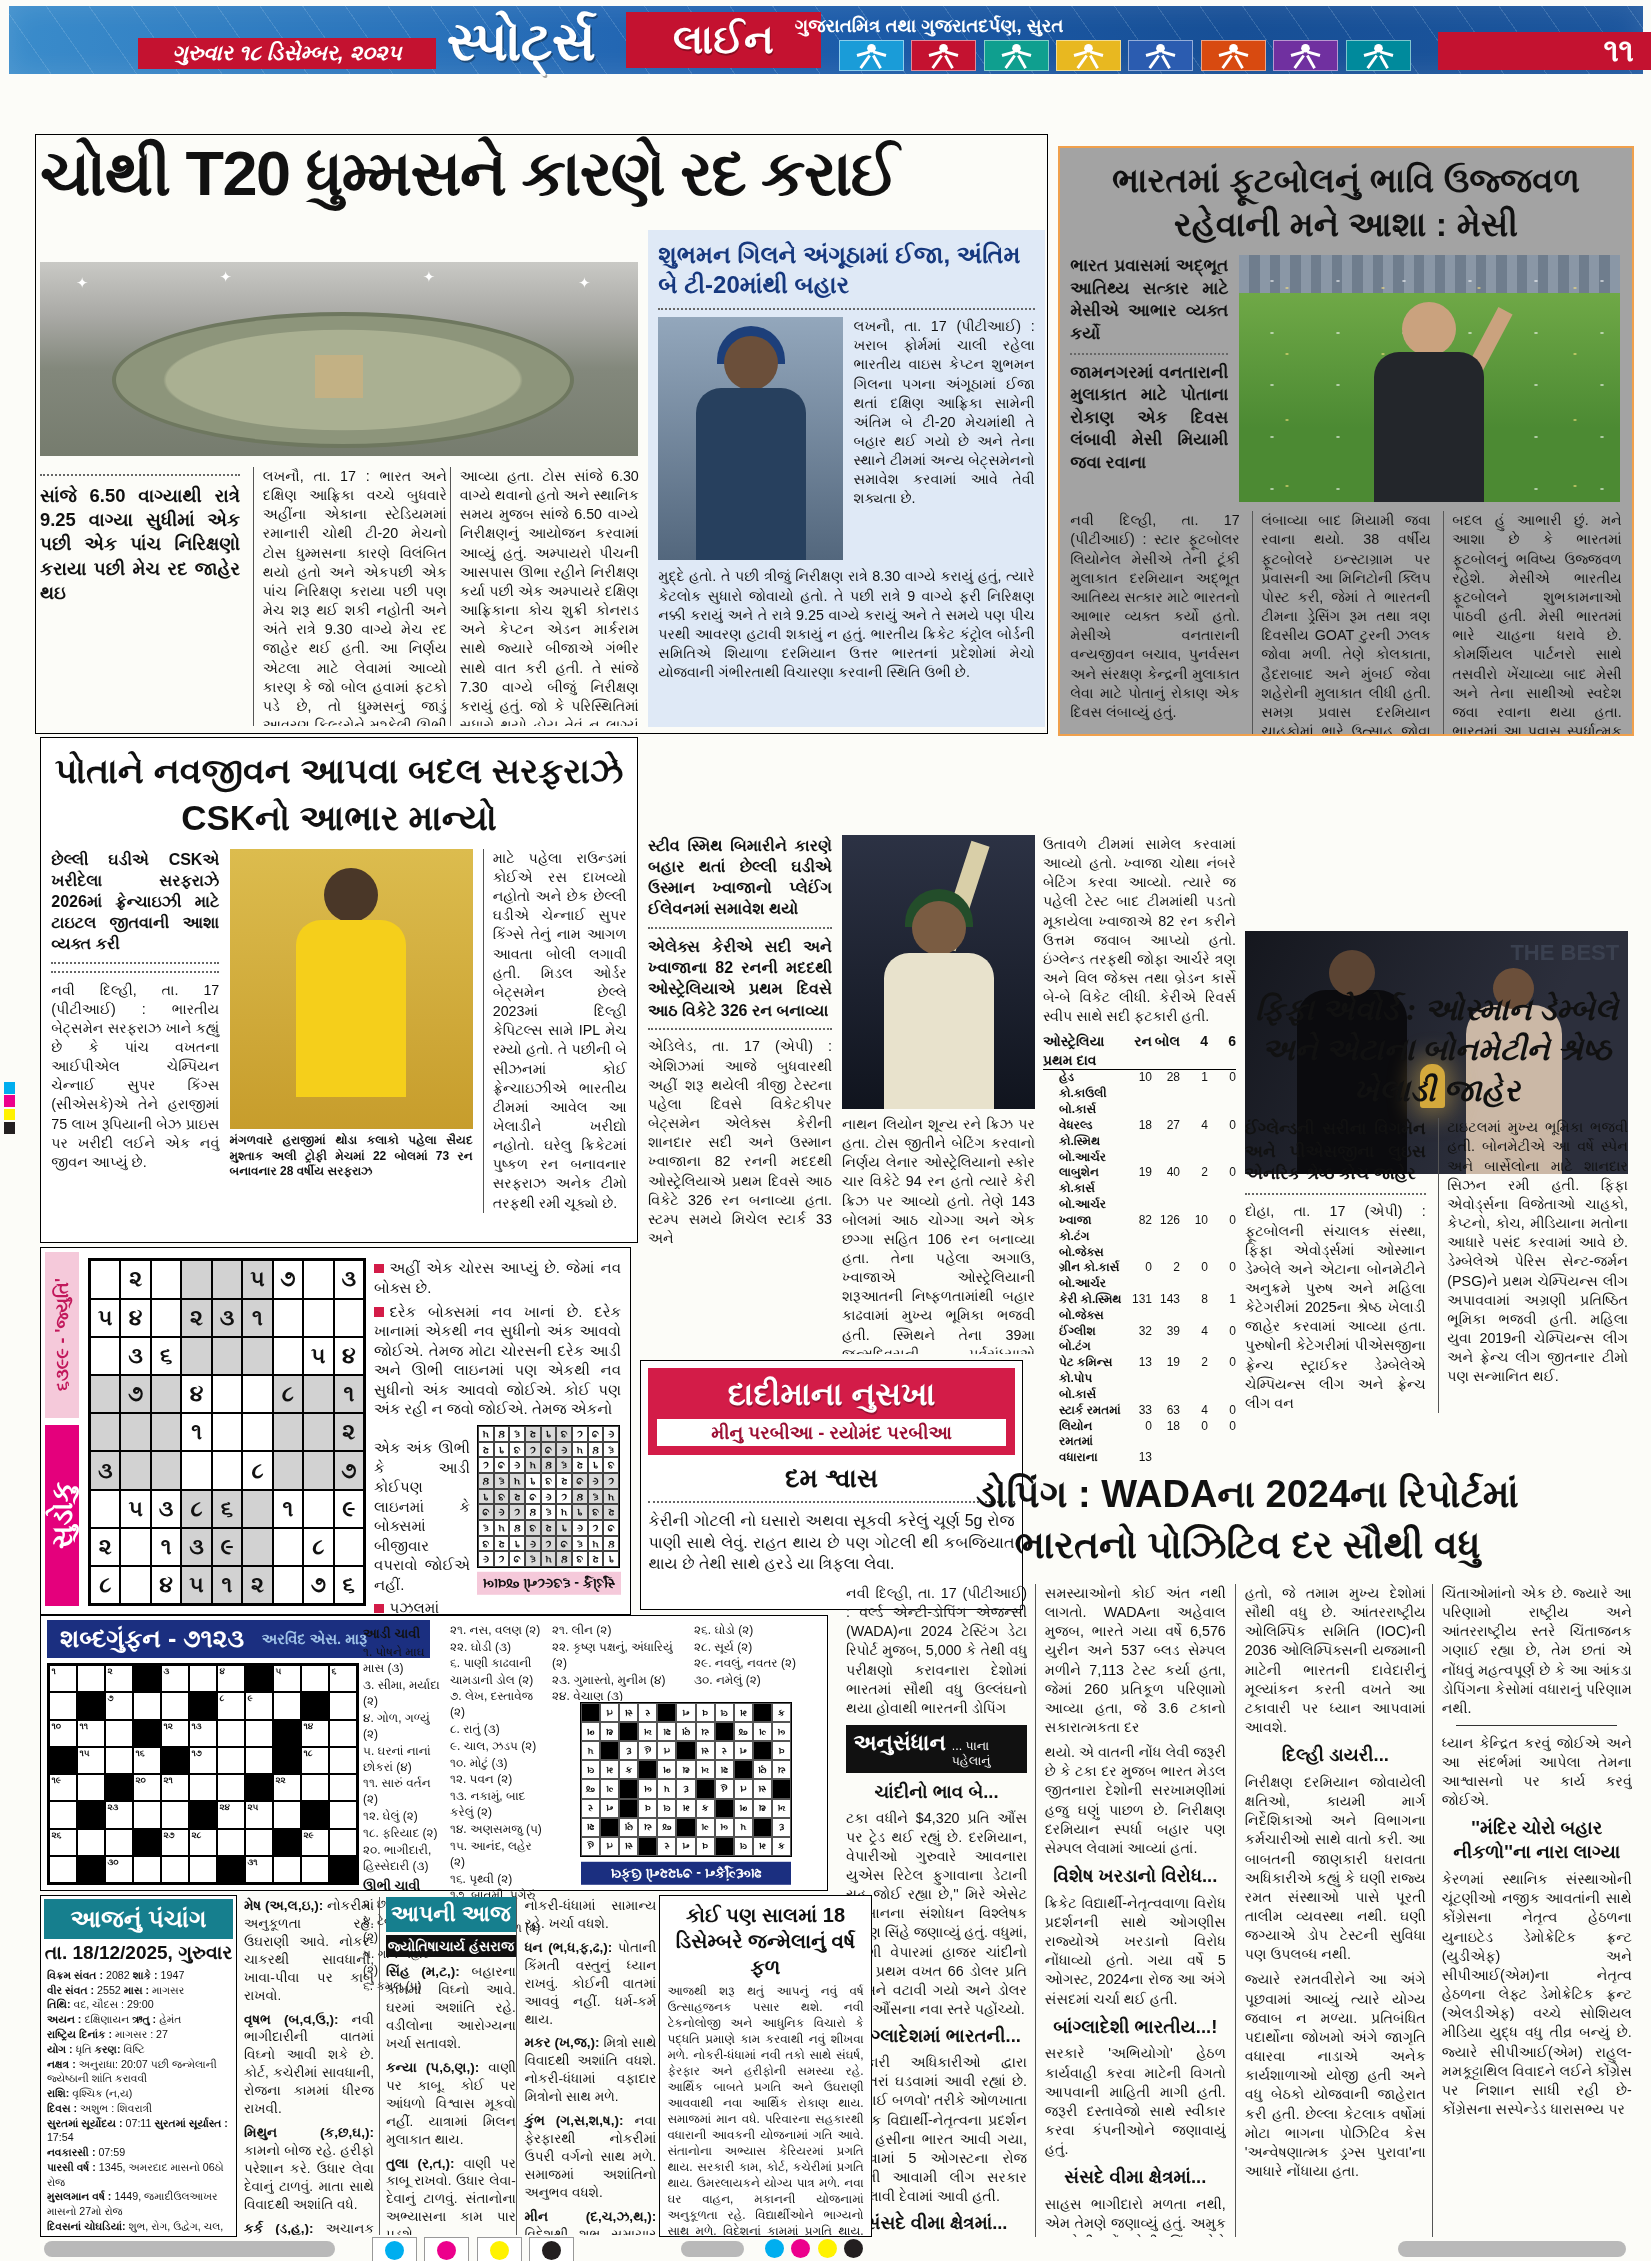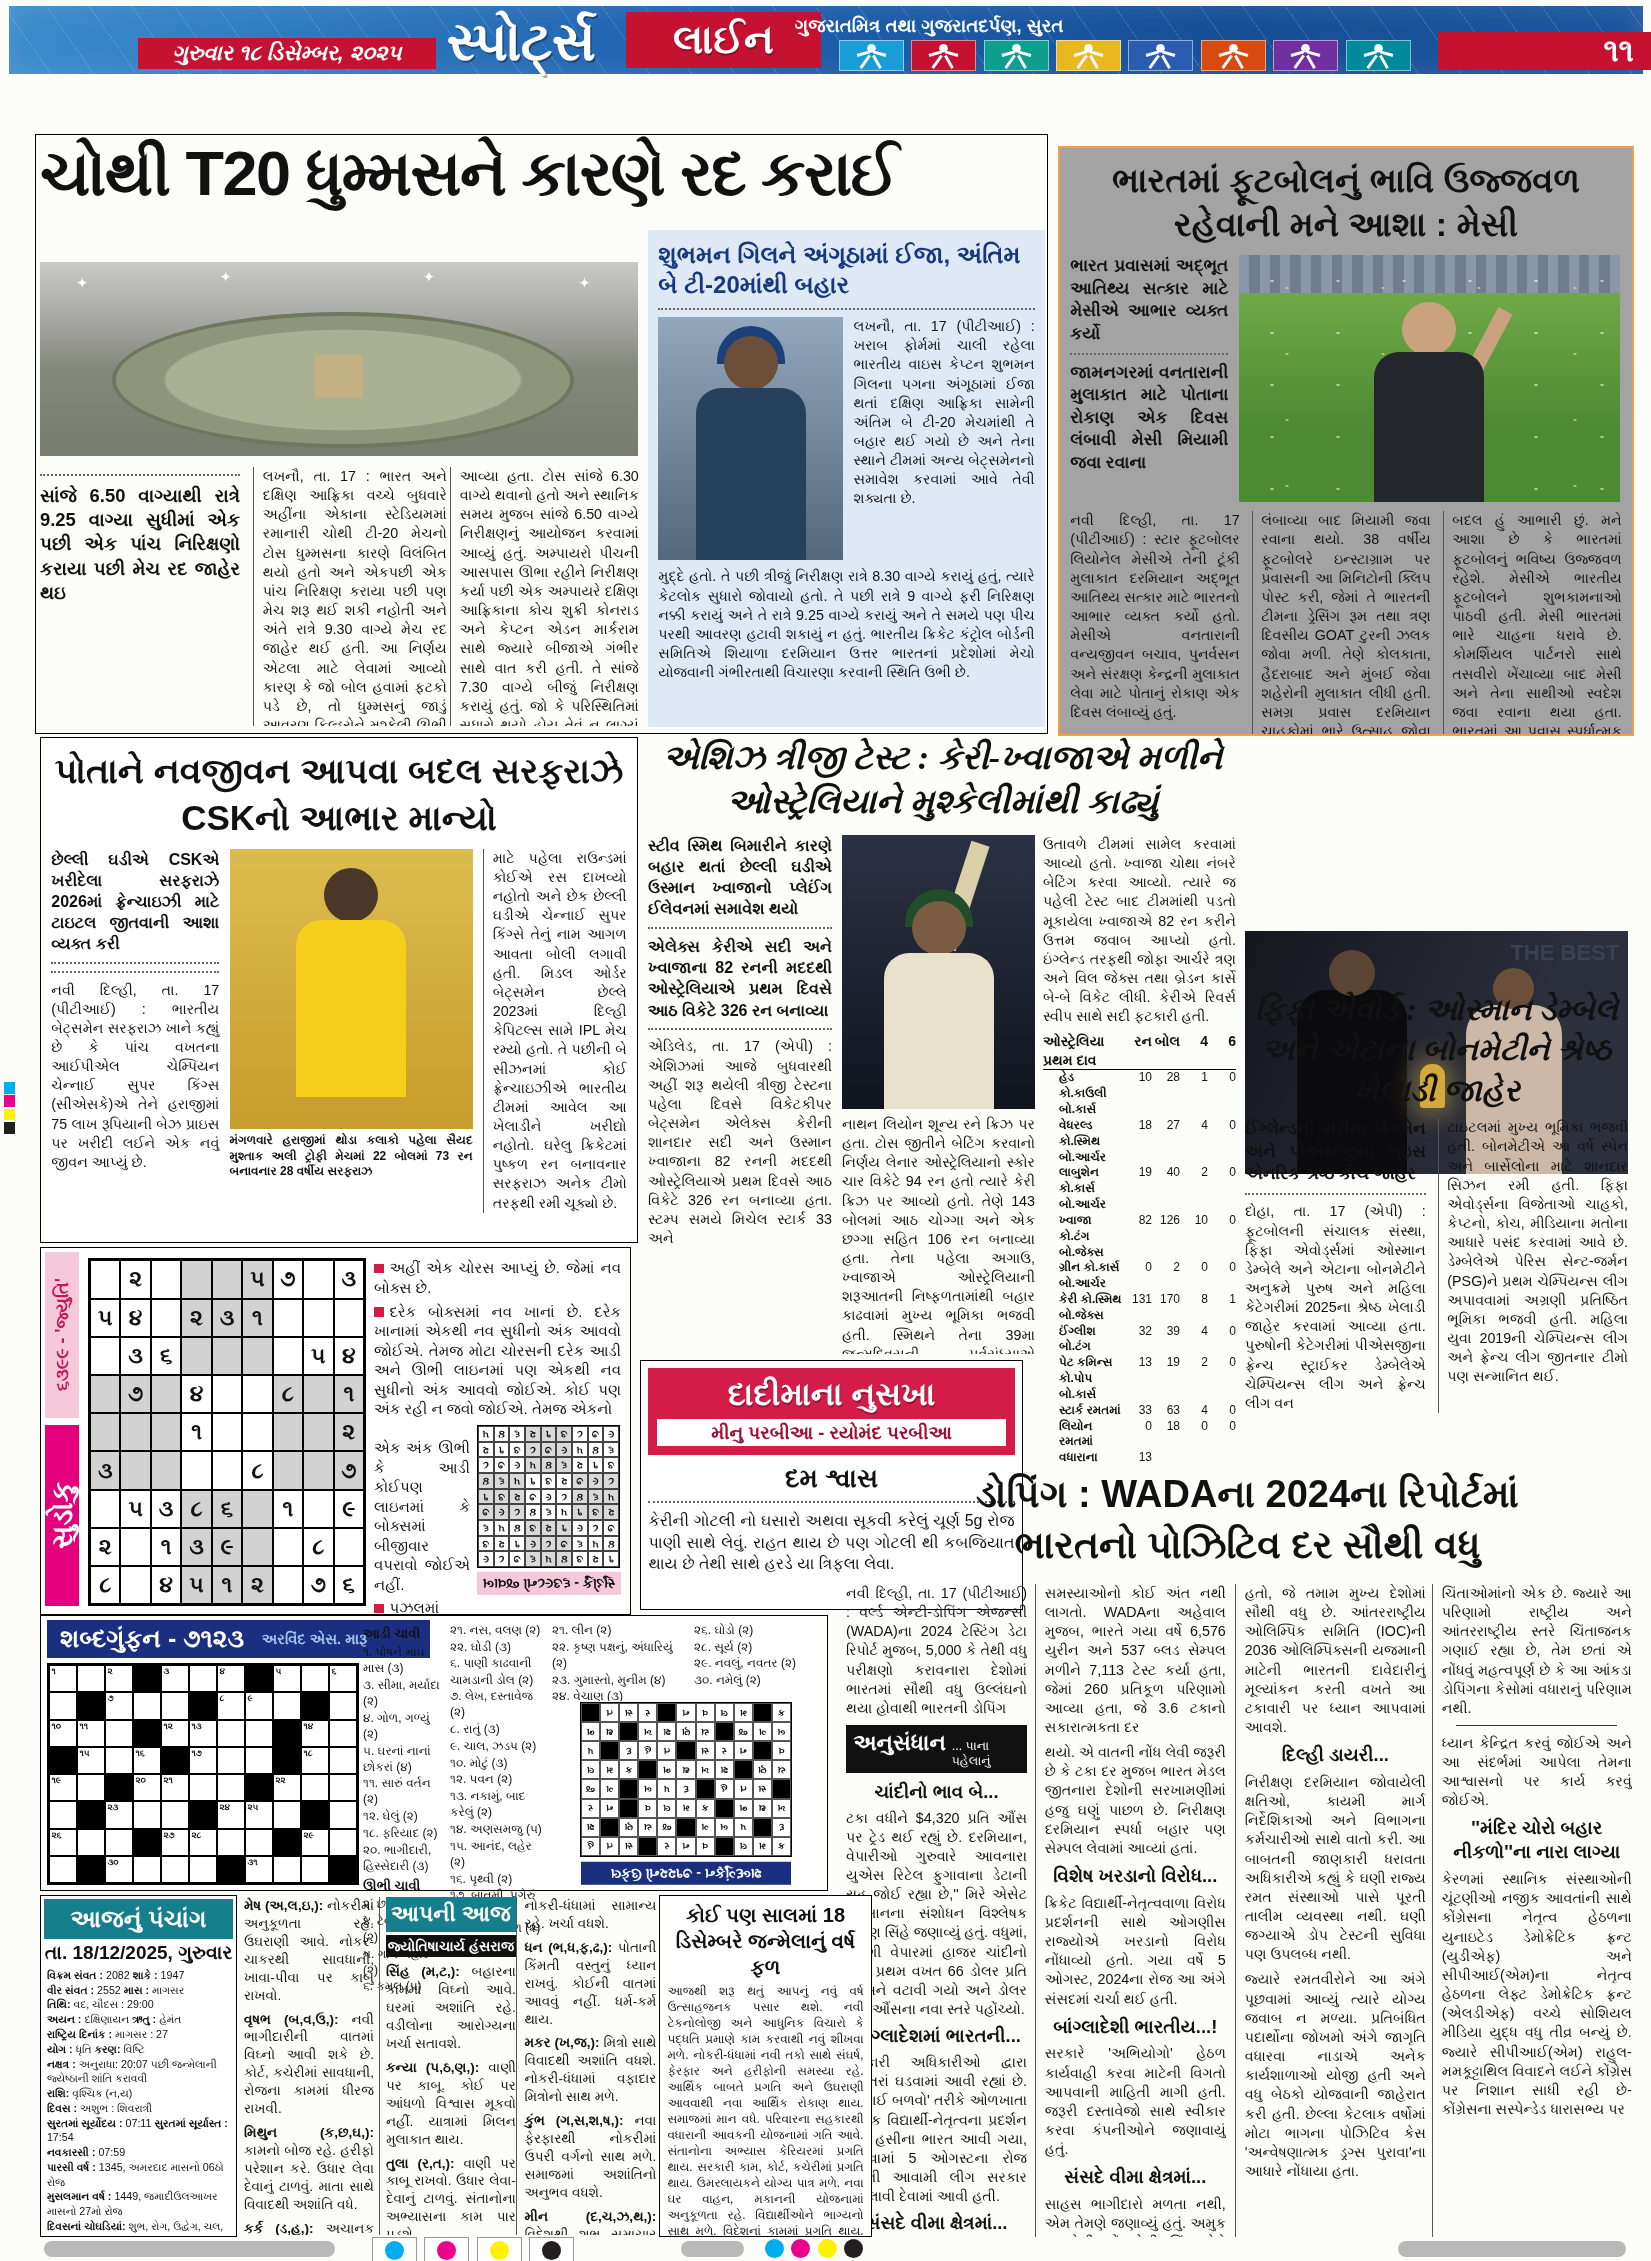--- a/index.html
+++ b/index.html
@@ -285,21 +285,20 @@
         <div class="photo cskphoto">
           <div class="silh-head"></div>
           <div class="silh-body"></div>
         </div>
         <div style="width:243px;font-weight:bold;font-size:12px;line-height:1.3;margin-top:4.4px;text-align:justify;">મંગળવારે હરાજીમાં થોડા કલાકો પહેલા સૈયદ મુશ્તાક અલી ટ્રોફી મેચમાં 22 બોલમાં 73 રન બનાવનાર 28 વર્ષીય સરફરાઝ</div>
       </div>
       <p class="para vrule" style="flex:1;padding-left:8.8px;">માટે પહેલા રાઉન્ડમાં કોઈએ રસ દાખવ્યો નહોતો અને છેક છેલ્લી ઘડીએ ચેન્નાઈ સુપર કિંગ્સે તેનું નામ આગળ આવતા બોલી લગાવી હતી. મિડલ ઓર્ડર બેટ્સમેન છેલ્લે 2023માં દિલ્હી કેપિટલ્સ સામે IPL મેચ રમ્યો હતો. તે પછીની બે સીઝનમાં કોઈ ફ્રેન્ચાઇઝીએ ભારતીય ટીમમાં આવેલ આ ખેલાડીને ખરીદ્યો નહોતો. ઘરેલુ ક્રિકેટમાં પુષ્કળ રન બનાવનાર સરફરાઝ અનેક ટીમો તરફથી રમી ચૂક્યો છે.</p>
     </div>
   </section>
 
-  <h2 class="abs h-serif h-ashes" style="left:648px;top:736px;width:589px;margin:0;">એશિઝ ત્રીજી ટેસ્ટ : કેરી-ખ્વાજાએ મળીને ઓસ્ટ્રેલિયાને મુશ્કેલીમાંથી કાઢ્યું</h2>
   <div class="abs clip" style="left:648px;top:835px;width:184px;height:519px;">
     <div class="lead" style="font-size:16px;">સ્ટીવ સ્મિથ બિમારીને કારણે બહાર થતાં છેલ્લી ઘડીએ ઉસ્માન ખ્વાજાનો પ્લેઈંગ ઈલેવનમાં સમાવેશ થયો</div>
     <div class="dotted"></div>
     <div class="lead" style="font-size:16px;">એલેક્સ કેરીએ સદી અને ખ્વાજાના 82 રનની મદદથી ઓસ્ટ્રેલિયાએ પ્રથમ દિવસે આઠ વિકેટે 326 રન બનાવ્યા</div>
     <div class="dotted"></div>
     <p class="para">એડિલેડ, તા. 17 (એપી) : એશિઝમાં આજે બુધવારથી અહીં શરૂ થયેલી ત્રીજી ટેસ્ટના પહેલા દિવસે વિકેટકીપર બેટ્સમેન એલેક્સ કેરીની શાનદાર સદી અને ઉસ્માન ખ્વાજાના 82 રનની મદદથી ઓસ્ટ્રેલિયાએ પ્રથમ દિવસે આઠ વિકેટે 326 રન બનાવ્યા હતા. સ્ટમ્પ સમયે મિચેલ સ્ટાર્ક 33 અને</p>
   </div>
   <div class="abs clip" style="left:842px;top:835px;width:193px;height:519px;">
     <div class="photo ashesphoto">
       <div class="bat"></div>
@@ -351,21 +350,21 @@
           <div class="sbrow">
             <span class="sbname">ગ્રીન કો.કાર્સ બો.આર્ચર</span>
             <span class="sbnum">0</span>
             <span class="sbnum">2</span>
             <span class="sbnum">0</span>
             <span class="sbnum">0</span>
           </div>
           <div class="sbrow">
             <span class="sbname">કેરી કો.સ્મિથ બો.જેક્સ</span>
             <span class="sbnum">131</span>
-            <span class="sbnum">170</span>
+            <span class="sbnum">143</span>
             <span class="sbnum">8</span>
             <span class="sbnum">1</span>
           </div>
           <div class="sbrow">
             <span class="sbname">ઈંગ્લીશ બો.ટંગ</span>
             <span class="sbnum">32</span>
             <span class="sbnum">39</span>
             <span class="sbnum">4</span>
             <span class="sbnum">0</span>
           </div>

